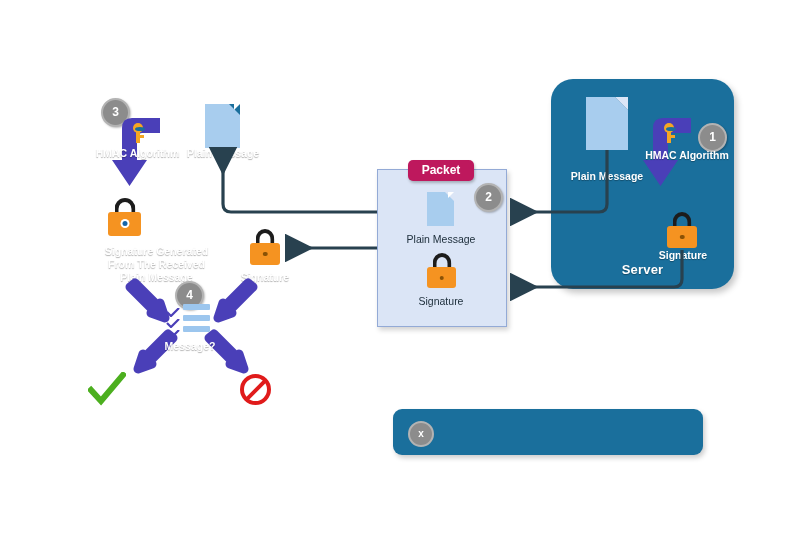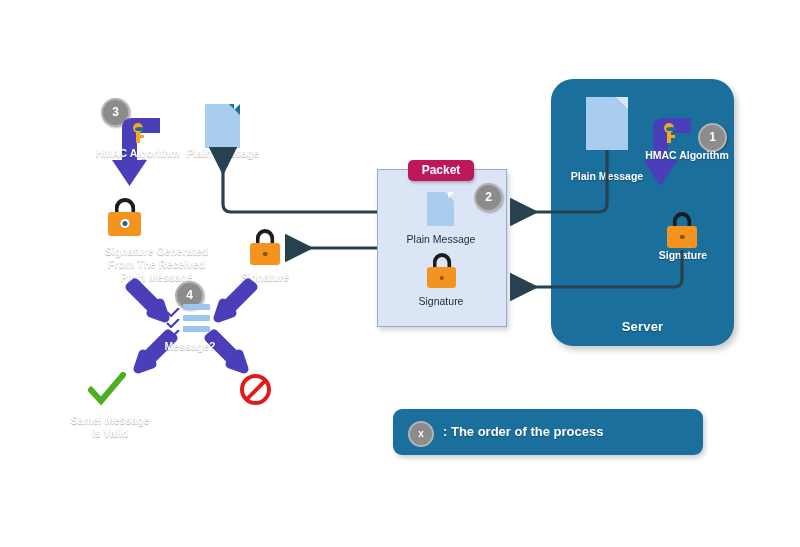--- a/index.html
+++ b/index.html
@@ -22,21 +22,21 @@
   }
 
   
   .panel {
     position: absolute;
     background: #1a6f9c;
     border-radius: 22px;
     box-shadow: 3px 4px 6px rgba(0,0,0,0.22);
   }
   #client-panel { left: 75px;  top: 79px;  width: 235px; height: 399px; }
-  #server-panel { left: 551px; top: 79px;  width: 183px; height: 267px; }
+  #server-panel { left: 551px; top: 79px;  width: 183px; height: 210px; }
 
   .panel-title {
     position: absolute;
     left: 0; right: 0;
     bottom: 12px;
     text-align: center;
     color: #ffffff;
     font-size: 13px;
     font-weight: bold;
     letter-spacing: 0.2px;
@@ -302,22 +302,20 @@
           <path d="M1,4 L5,8 L13,0" stroke="#4a3fb8" stroke-width="2.2" fill="none"></path>
         </svg>
       <div class="cl-bar"></div>
     </div>
   </div>
   <div class="lbl" style="left:155px;top:340px;width:70px;">Message?</div>
 
   <svg id="check-mark" viewBox="0 0 38 34">
     <path d="M3,18 L13,29 L35,3" stroke="#4caf1f" stroke-width="6" fill="none" stroke-linecap="square"></path>
   </svg>
-  <div class="lbl" style="left:66px;top:414px;width:88px;">Same! Message
-is Valid</div>
 
   <div id="ban-icon">
       <div class="slash"></div>
     </div>
 
   <div class="panel" id="server-panel">
     <div class="panel-title">Server</div>
   </div>
 
   <div class="badge" id="badge-1">1</div>
@@ -377,16 +375,15 @@
 
     <path d="M377,248 L288,248" stroke="#28414f" stroke-width="3.2" fill="none" marker-end="url(#ahL)"></path>
 
     <path d="M607,150 L607,204 Q607,212 599,212 L513,212" stroke="#28414f" stroke-width="3.2" fill="none" marker-end="url(#ahL)"></path>
 
     <path d="M682,250 L682,279 Q682,287 674,287 L513,287" stroke="#28414f" stroke-width="3.2" fill="none" marker-end="url(#ahL)"></path>
   </svg>
 
   <div id="legend">
     <div id="legend-badge">x</div>
-    <div id="legend-text">: The order of the process</div>
   </div>
 
 </div>
 
 </body></html>

